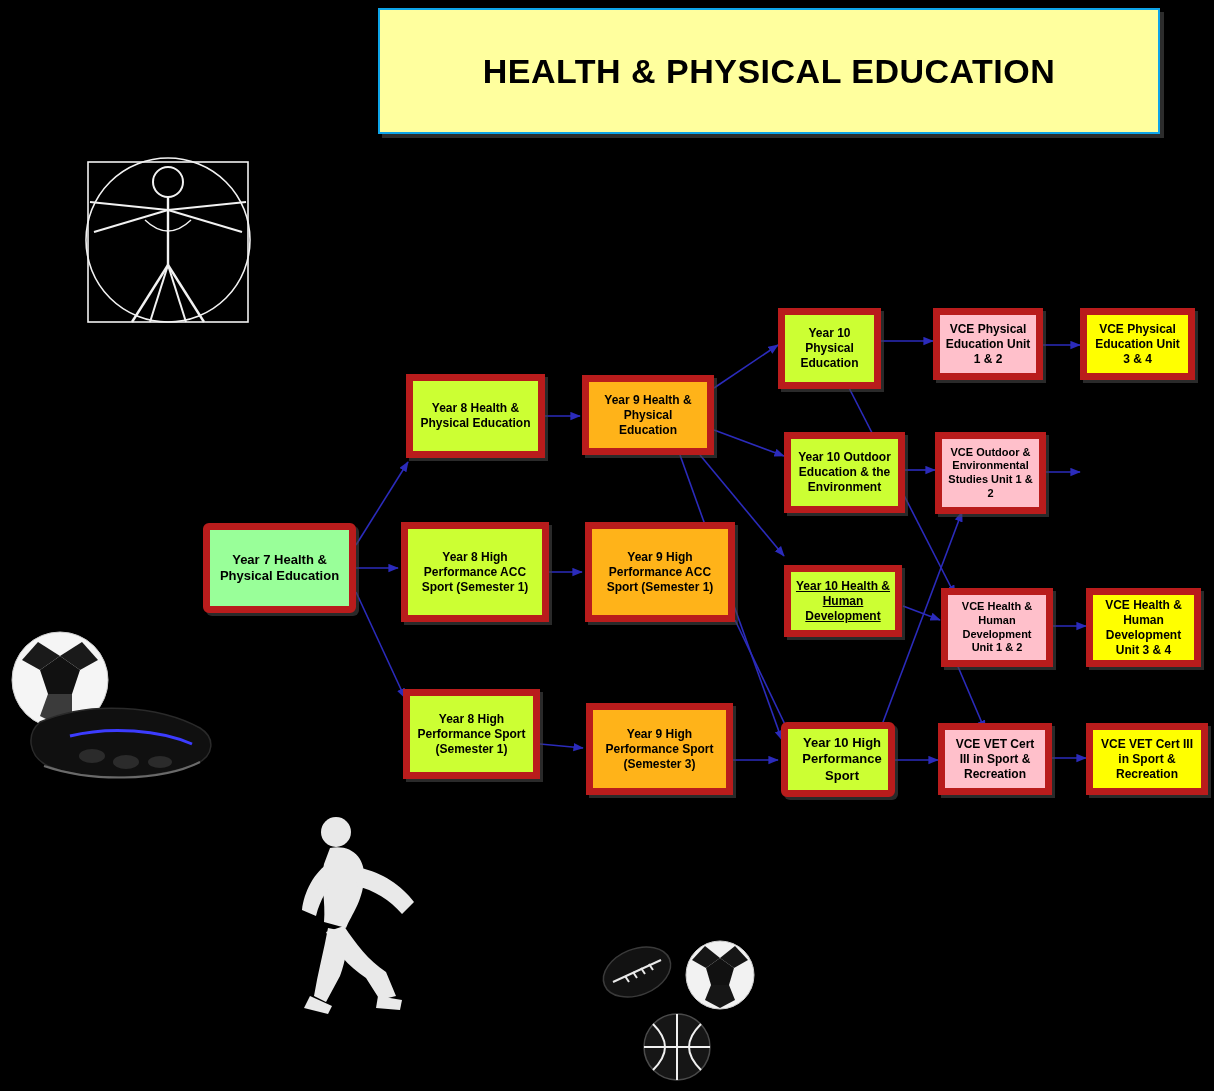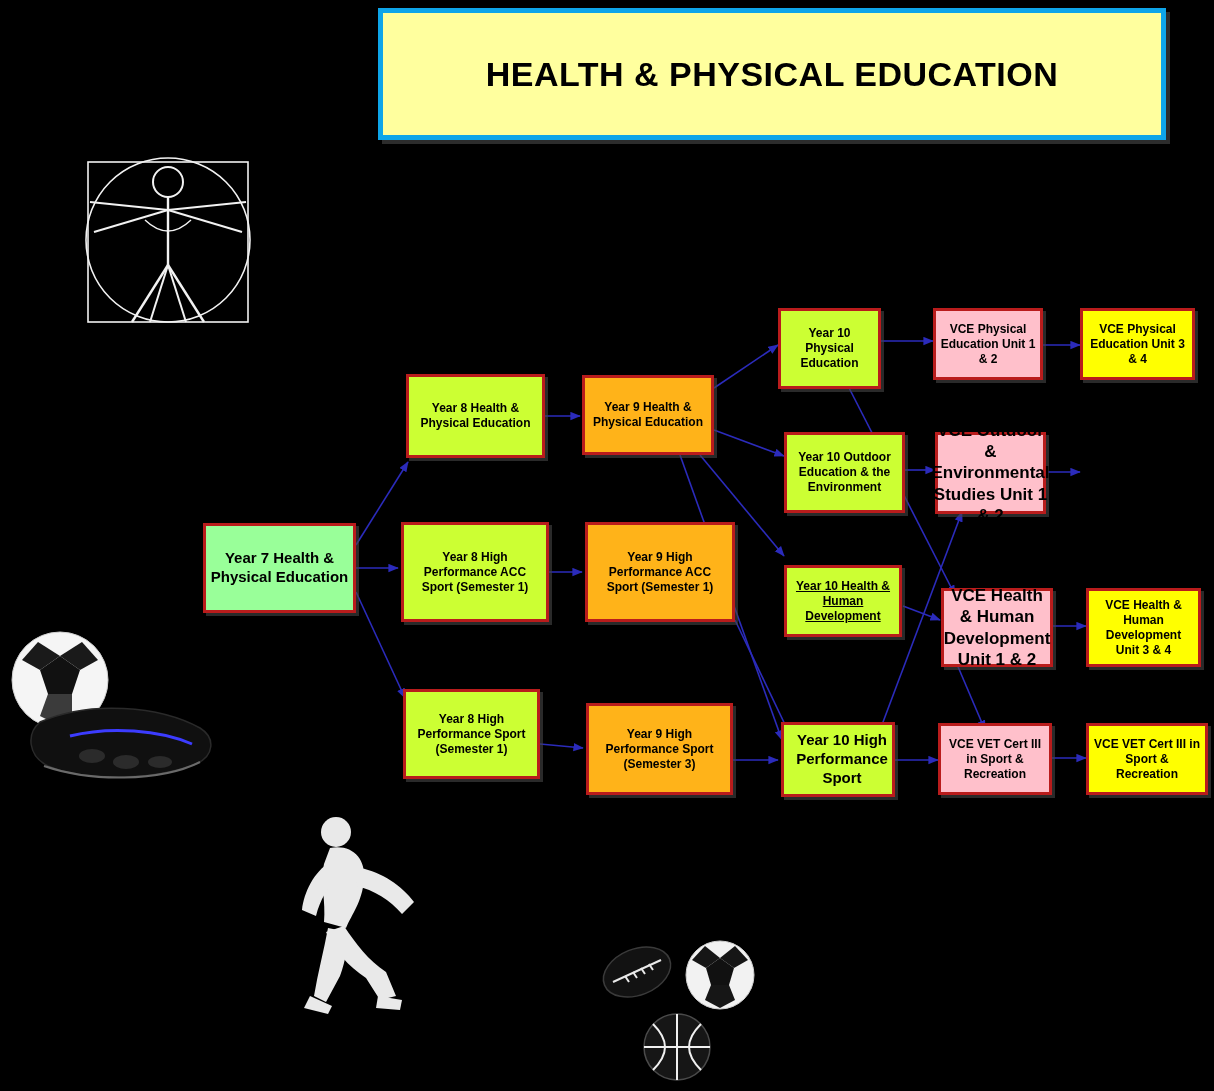--- a/index.html
+++ b/index.html
@@ -27,56 +27,56 @@
     height: 1091px;
     pointer-events: none;
   }
   .title-box {
     position: absolute;
     left: 378px;
     top: 8px;
     width: 778px;
     height: 122px;
     background: #ffff9e;
-    border: 5px solid #0ea5e9;
+    border: 2px solid #0ea5e9;
     box-shadow: 4px 4px 0 rgba(80,80,80,0.55);
     display: flex;
     align-items: center;
     justify-content: center;
   }
   .title-box .title-text {
     font-size: 34px;
     font-weight: bold;
     color: #000000;
     letter-spacing: 0.5px;
     text-align: center;
   }
   .node {
     position: absolute;
     box-sizing: border-box;
-    border: 3px solid #b91c1c;
+    border: 7px solid #b91c1c;
     box-shadow: 3px 3px 0 rgba(70,70,70,0.6);
     display: flex;
     align-items: center;
     justify-content: center;
     text-align: center;
     color: #000000;
     font-weight: bold;
     line-height: 1.25;
     padding: 2px 4px;
   }
   .n-green   { background: #99ff99; }
   .n-lime    { background: #ccff33; }
   .n-orange  { background: #ffb319; }
   .n-pink    { background: #ffc0cb; }
   .n-yellow  { background: #ffff00; }
 
-  .fs13 { font-size: 15px; }
+  .fs13 { font-size: 13px; border-radius: 6px; }
   .fs12 { font-size: 12px; }
-  .fs11 { font-size: 17px; }
+  .fs11 { font-size: 11px; }
 
   .art { position: absolute; }
   .art svg { display: block; }
 </style>
 </head>
 <body>
 
 <div id="canvas">
 
   <div class="title-box">

